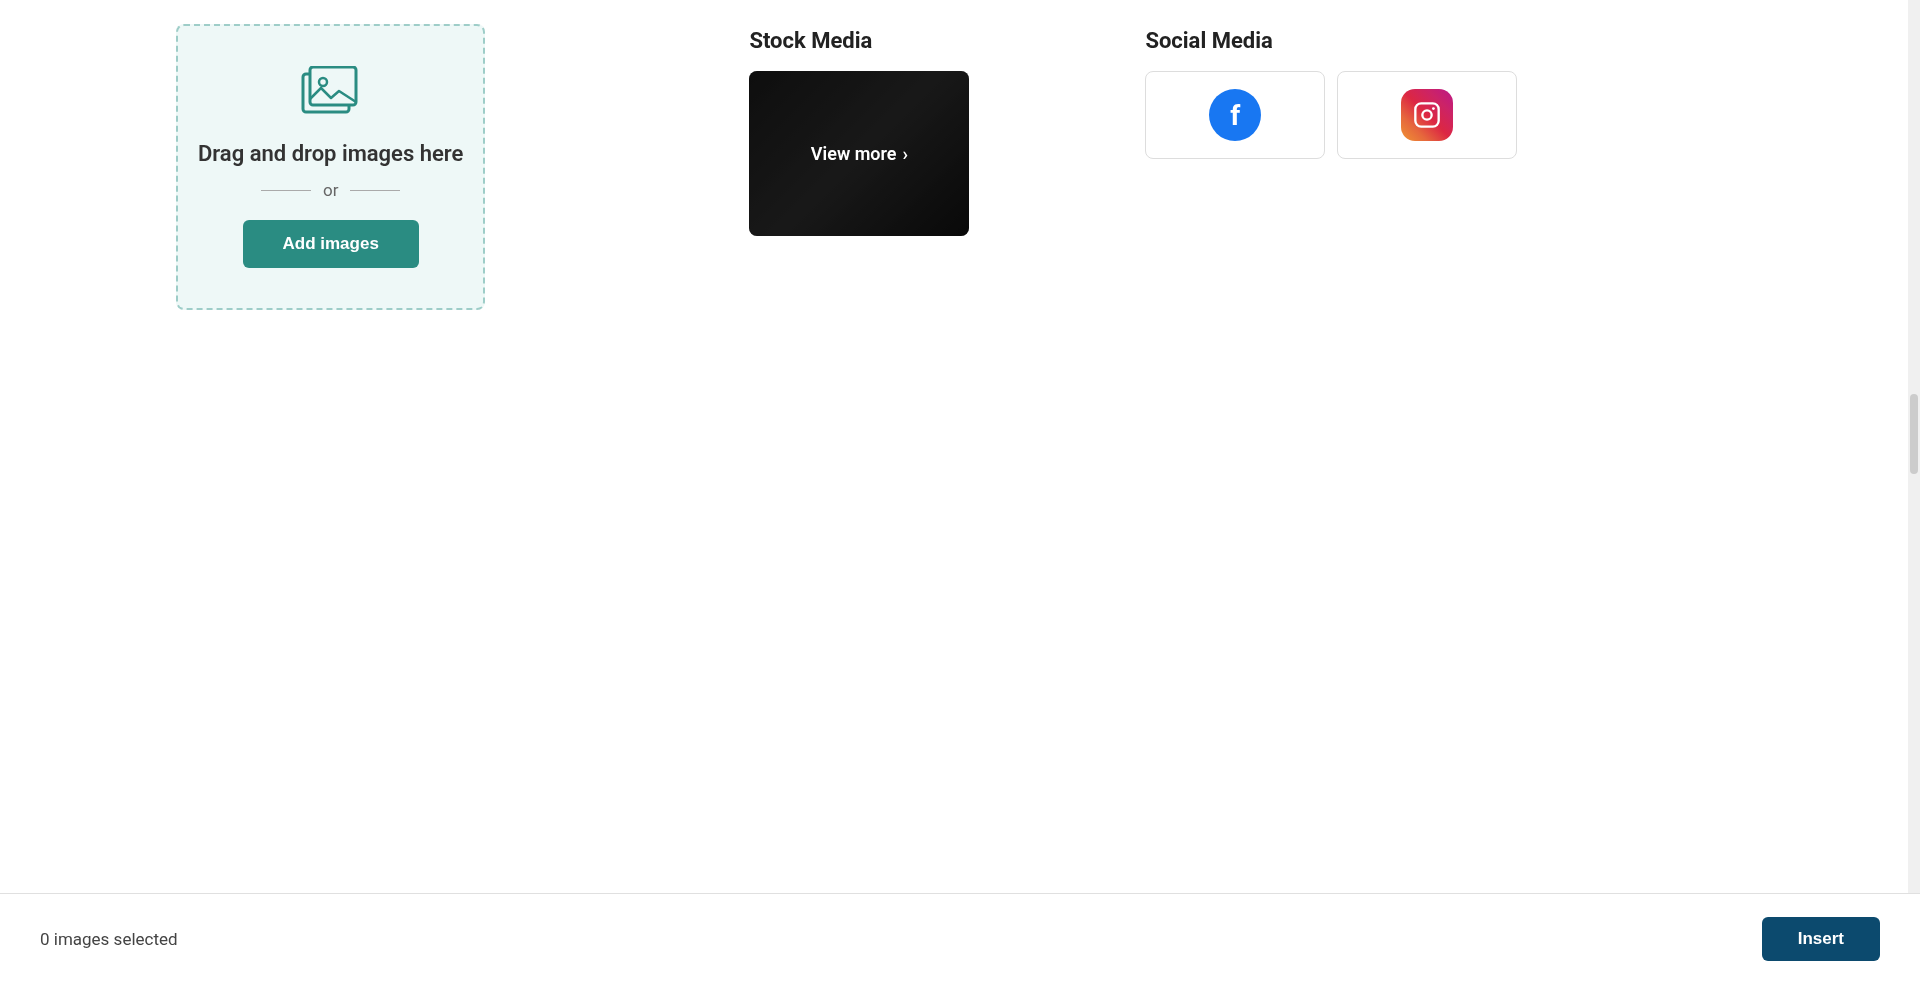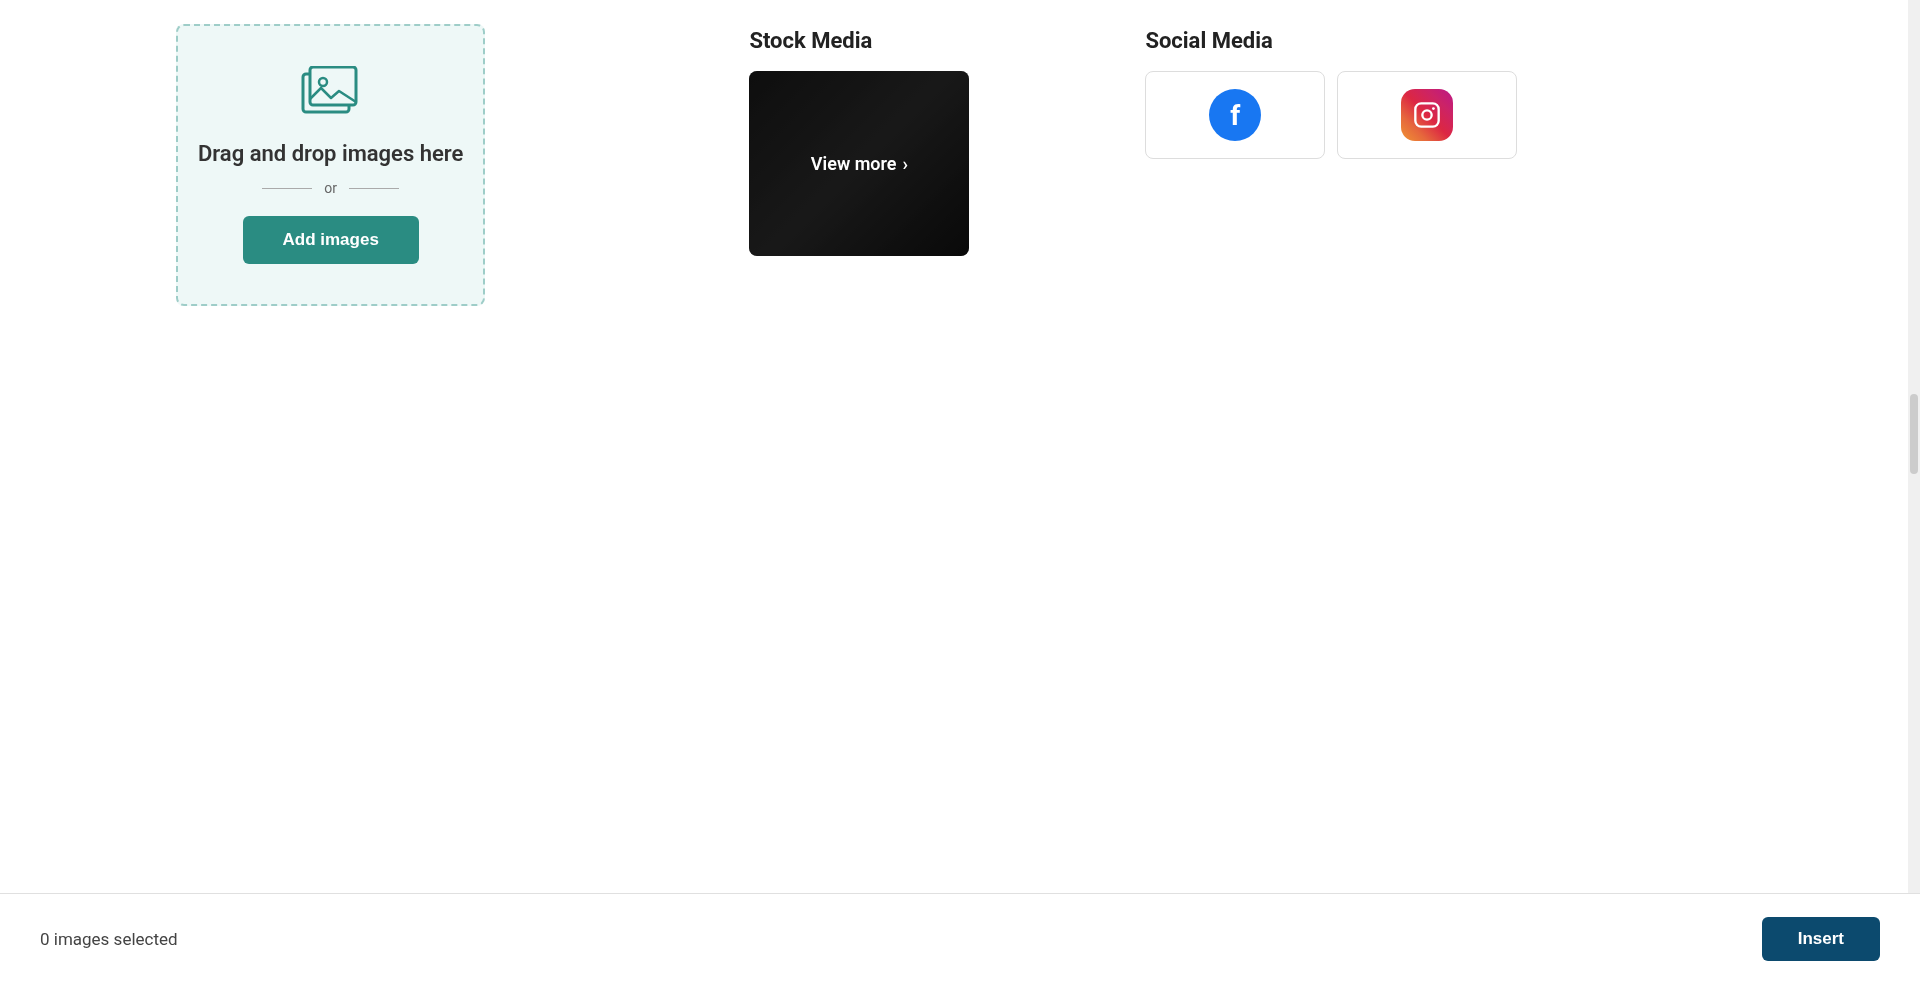--- a/index.html
+++ b/index.html
@@ -45,21 +45,21 @@
       color: #333;
       margin-bottom: 14px;
     }
 
     .divider-row {
       display: flex;
       align-items: center;
       gap: 12px;
       margin-bottom: 20px;
       color: #666;
-      font-size: 14px;
+      font-size: 17px;
     }
 
     .divider-line {
       width: 50px;
       height: 1px;
       background: #aaa;
     }
 
     .add-images-btn {
       background: #2a8c82;
@@ -88,21 +88,21 @@
     .stock-media-grid {
       display: flex;
       gap: 0;
       border-radius: 8px;
       overflow: hidden;
     }
 
     .stock-media-item {
       position: relative;
       flex: 1;
-      height: 185px;
+      height: 165px;
       overflow: hidden;
       cursor: pointer;
     }
 
     .stock-media-item:last-child {
       flex: 0 0 220px;
     }
 
     .stock-media-img {
       width: 100%;

